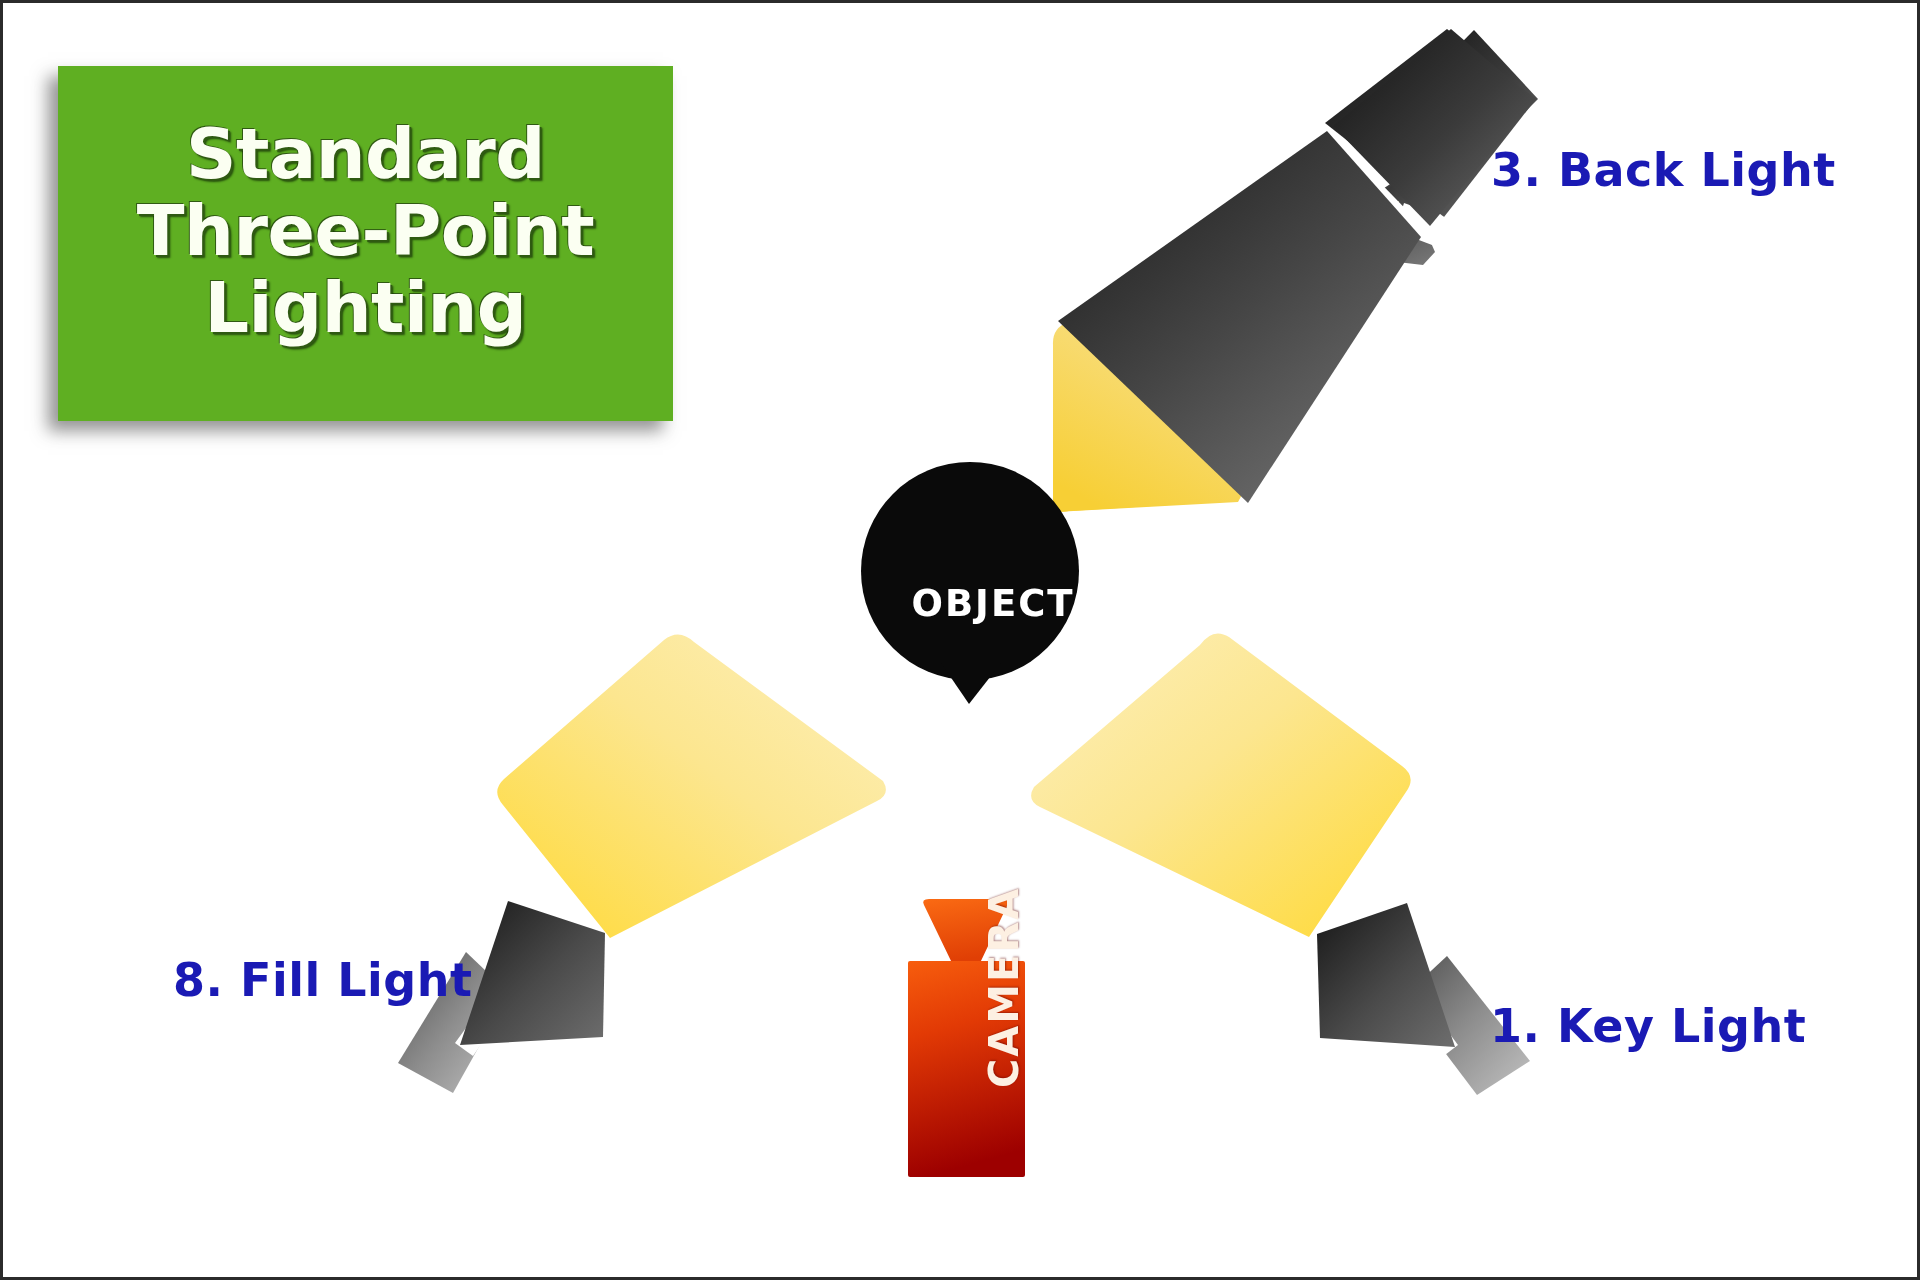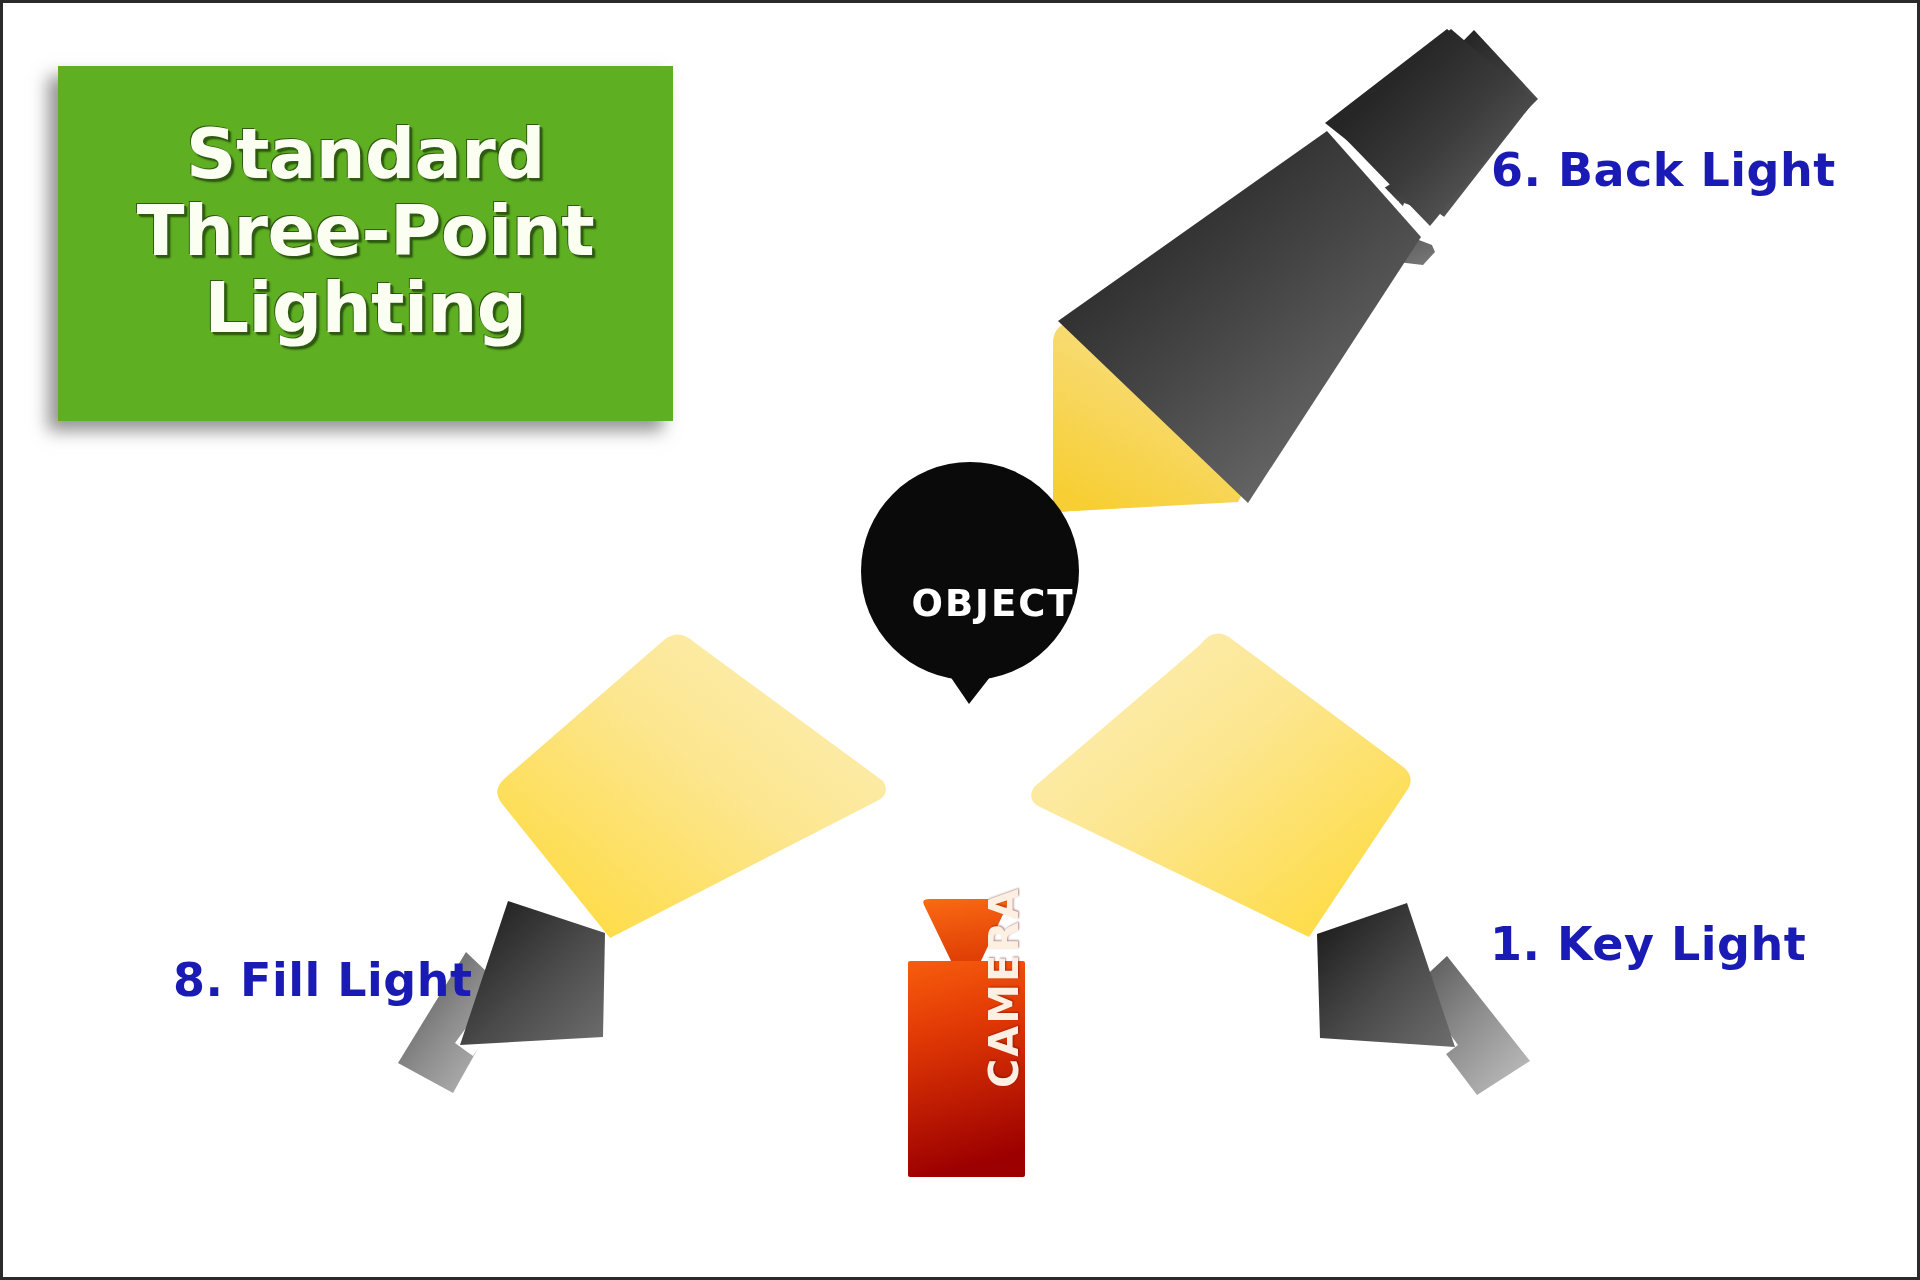--- a/index.html
+++ b/index.html
@@ -62,21 +62,21 @@
   .point-label {
     position: absolute;
     color: #1a1ab4;
     font-family: "DejaVu Sans", sans-serif;
     font-weight: bold;
     font-size: 46px;
     letter-spacing: 0.5px;
     white-space: nowrap;
   }
   #label-back  { left: 1488px; top: 140px; }
-  #label-key   { left: 1487px; top: 914px; }
+  #label-key   { left: 1487px; top: 996px; }
   #label-fill  { left: 170px;  top: 950px; }
 
   
   #object-text {
     position: absolute;
     left: 880px;
     top: 535px;
     width: 220px;
     text-align: center;
     color: #ffffff;
@@ -236,17 +236,17 @@
 
   <div id="title-card">
     <div id="title-text">Standard
 Three-Point
 Lighting</div>
   </div>
 
   <div id="object-text">OBJECT</div>
   <div id="camera-text">CAMERA</div>
 
-  <div class="point-label" id="label-back">6. Back Light</div>
+  <div class="point-label" id="label-back">3. Back Light</div>
   <div class="point-label" id="label-key">1. Key Light</div>
   <div class="point-label" id="label-fill">8. Fill Light</div>
 
 </div>
 
 </body></html>

